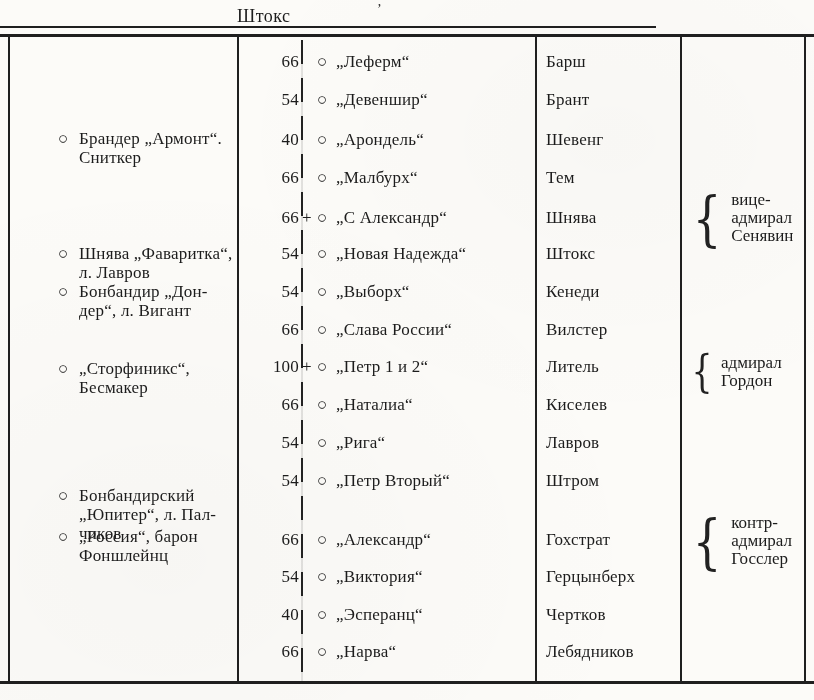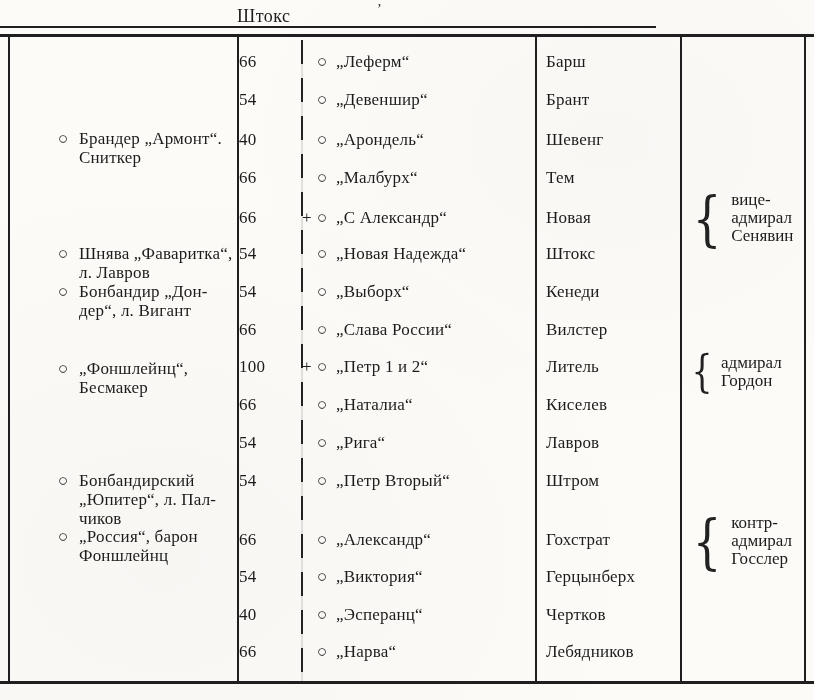--- a/index.html
+++ b/index.html
@@ -21,21 +21,21 @@
   .vrule{position:absolute;background:#1f1f1f;}
   .vrule-broken{
     position:absolute;width:2px;
     background:repeating-linear-gradient(to bottom,#222 0 24px,rgba(34,34,34,.12) 24px 38px);
   }
   
   .caption{position:absolute;top:7px;left:237px;font-size:18px;letter-spacing:.5px;}
   .speck{position:absolute;top:2px;left:377px;font-size:14px;color:#2a2a2a;}
   
   .row{position:absolute;left:0;right:0;height:22px;}
-  .guns{position:absolute;left:239px;width:60px;text-align:left;}
+  .guns{position:absolute;left:239px;width:60px;text-align:right;}
   .ship-plus{position:absolute;left:302px;width:15px;}
   .ship-circ{position:absolute;left:317px;}
   .ship-name{position:absolute;left:336px;}
   .captain{position:absolute;left:546px;}
   .circ-glyph{font-size:17px;}
   
   .left-entry{position:absolute;left:26px;margin-left:32px;}
   .le-line{display:block;}
   .le-first .circ-glyph{display:inline-block;width:21px;}
   .le-cont{padding-left:21px;}
@@ -71,24 +71,24 @@
   </div>
   <div class="left-entry txt" style="top:244px;">
     <span class="le-line le-first"><span class="circ-glyph">○</span><span>Шнява „Фаваритка“,</span></span>
     <span class="le-line le-cont">л. Лавров</span>
   </div>
   <div class="left-entry txt" style="top:282px;">
     <span class="le-line le-first"><span class="circ-glyph">○</span><span>Бонбандир „Дон-</span></span>
     <span class="le-line le-cont">дер“, л. Вигант</span>
   </div>
   <div class="left-entry txt" style="top:359px;">
-    <span class="le-line le-first"><span class="circ-glyph">○</span><span>„Фоншлейнц“,</span></span>
+    <span class="le-line le-first"><span class="circ-glyph">○</span><span>„Сторфиникс“,</span></span>
     <span class="le-line le-cont">Бесмакер</span>
   </div>
-  <div class="left-entry txt" style="top:471px;">
+  <div class="left-entry txt" style="top:486px;">
     <span class="le-line le-first"><span class="circ-glyph">○</span><span>Бонбандирский</span></span>
     <span class="le-line le-cont">„Юпитер“, л. Пал-</span>
     <span class="le-line le-cont">чиков</span>
   </div>
   <div class="left-entry txt" style="top:527px;">
     <span class="le-line le-first"><span class="circ-glyph">○</span><span>„Россия“, барон</span></span>
     <span class="le-line le-cont">Фоншлейнц</span>
   </div>
 
   <div class="row txt" style="top:52px;">
@@ -117,21 +117,21 @@
     <span class="ship-plus"></span>
     <span class="ship-circ circ-glyph">○</span>
     <span class="ship-name">„Малбурх“</span>
     <span class="captain">Тем</span>
   </div>
   <div class="row txt" style="top:208px;">
     <span class="guns">66</span>
     <span class="ship-plus">+</span>
     <span class="ship-circ circ-glyph">○</span>
     <span class="ship-name">„С  Александр“</span>
-    <span class="captain">Новая</span>
+    <span class="captain">Шнява</span>
   </div>
   <div class="row txt" style="top:244px;">
     <span class="guns">54</span>
     <span class="ship-plus"></span>
     <span class="ship-circ circ-glyph">○</span>
     <span class="ship-name">„Новая Надежда“</span>
     <span class="captain">Штокс</span>
   </div>
   <div class="row txt" style="top:282px;">
     <span class="guns">54</span>

